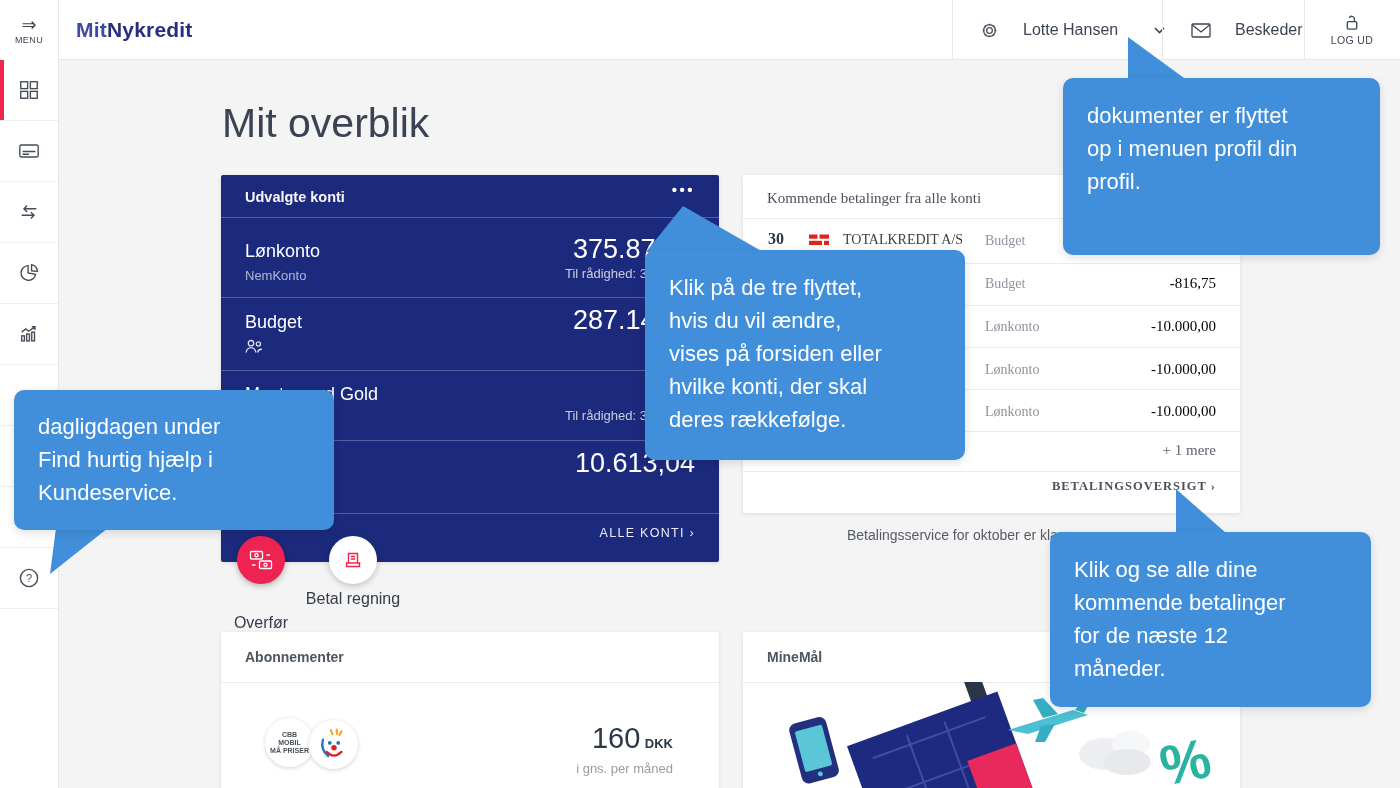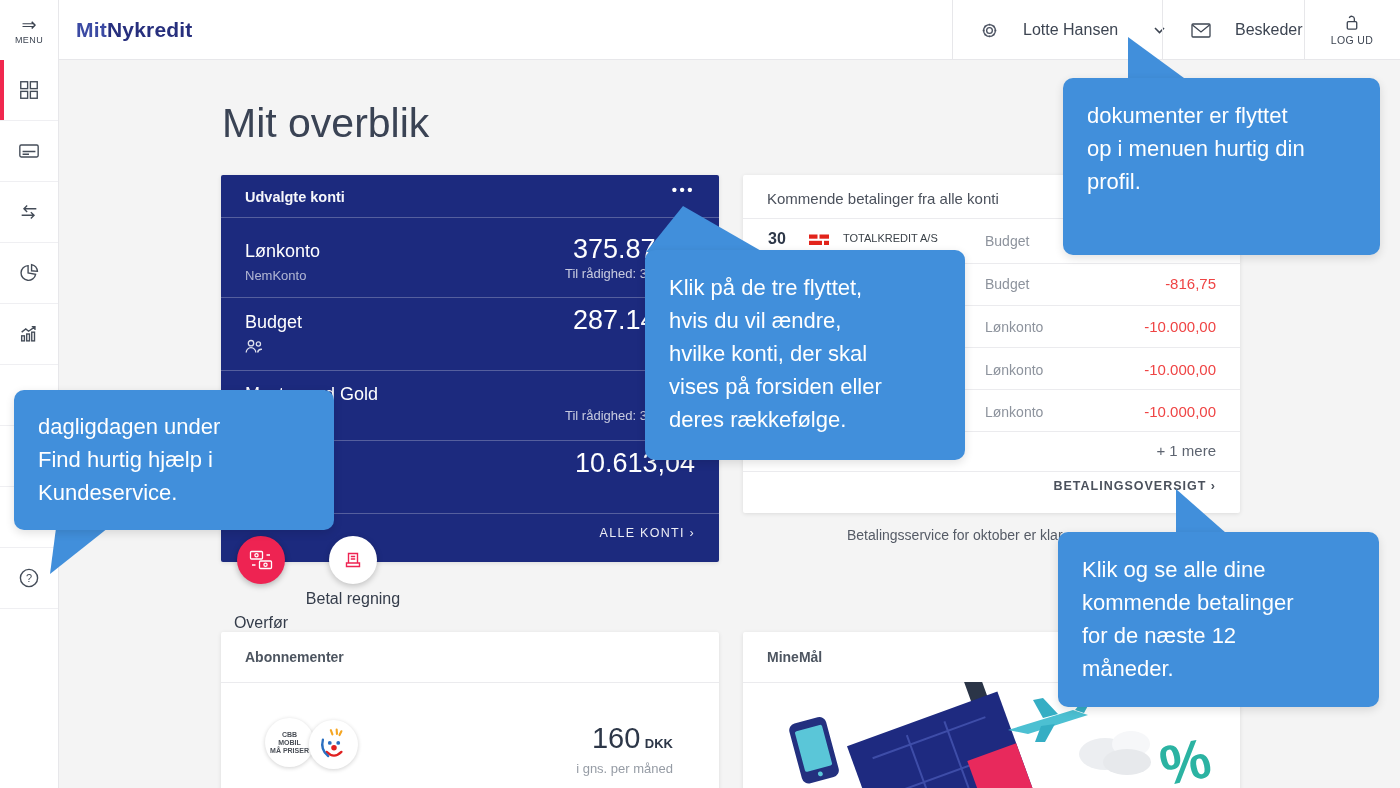--- a/index.html
+++ b/index.html
@@ -52,28 +52,28 @@
 
   
   .action-circle { position:absolute; width:48px; height:48px; border-radius:50%; display:flex; align-items:center; justify-content:center; z-index:3; cursor:pointer; }
   .ac-red { left:237px; top:536px; background:#ee2352; box-shadow:0 2px 6px rgba(0,0,0,.28); }
   .ac-white { left:329px; top:536px; background:#fff; box-shadow:0 2px 6px rgba(0,0,0,.22); }
   .action-label { position:absolute; top:590px; font-size:16px; color:#343c4a; text-align:center; z-index:3; }
   .al-1 { left:211px; width:100px;margin-top:24px; }
   .al-2 { left:283px; width:140px; }
 
   
-  .pay-card { left:743px; top:175px; width:497px; height:338px; }
+  .pay-card { left:743px; top:175px; width:497px; height:338px;font-family:Liberation Serif, serif; }
   .pay-title { position:absolute; left:24px; top:15px; font-size:15px; font-weight:400; color:#4b515c; }
   .pay-div { position:absolute; left:0; right:0; height:1px; background:#ebebee; }
   .pay-date { position:absolute; left:25px; top:55px; font-size:16px; font-weight:700; color:#2d3748; }
   .tk-logo { position:absolute; left:66px; top:58px; }
-  .pay-payee { position:absolute; left:100px; top:57px; font-size:11px; color:#3a4148; }
+  .pay-payee { position:absolute; left:100px; top:57px; font-size:14px; color:#3a4148; }
   .pay-acct { position:absolute; left:242px; font-size:14px; color:#8d939d; }
-  .pay-amt { position:absolute; right:24px; font-size:15px; color:#ef4444; }
+  .pay-amt { position:absolute; right:24px; font-size:15px; color:#000000; }
   .pay-more { position:absolute; right:24px; top:267px; font-size:15px; color:#5d6470; cursor:pointer; }
   .pay-footer { position:absolute; right:24px; top:304px; font-size:12.5px; font-weight:700; letter-spacing:1px; color:#4b515c; cursor:pointer; }
   .footnote { position:absolute; left:847px; top:527px; font-size:14px; color:#555b66; z-index:2; }
 
   
   .subs-card { left:221px; top:632px; width:498px; height:200px; }
   .goals-card { left:743px; top:632px; width:497px; height:200px; overflow:hidden; }
   .bc-title { position:absolute; left:24px; top:17px; font-size:14px; font-weight:700; color:#4d5560; }
   .bc-div { position:absolute; left:0; right:0; top:50px; height:1px; background:#ebebee; }
   .logo-circle { position:absolute; width:49px; height:49px; border-radius:50%; background:#fff; box-shadow:0 1px 4px rgba(0,0,0,.18); display:flex; flex-direction:column; align-items:center; justify-content:center; }
@@ -85,21 +85,21 @@
   .price-cur { font-size:13px; font-weight:700; color:#2d3748; }
   .price-cap { font-size:13px; color:#969ca5; margin-top:6px; }
 
   
   .tip { position:absolute; background:#418fdb; border-radius:10px; color:#fff; font-size:22px; line-height:33px; padding:21px 24px; z-index:50; box-shadow:0 3px 10px rgba(0,0,0,.12); }
   .tip-line { display:block; white-space:nowrap; }
   .tip-pointer { position:absolute; z-index:49; display:block; }
   .tip-1 { left:1063px; top:78px; width:317px; height:177px; }
   .tip-2 { left:645px; top:250px; width:320px; height:210px; }
   .tip-3 { left:14px; top:390px; width:320px; height:140px; padding-top:20px; }
-  .tip-4 { left:1050px; top:532px; width:321px; height:175px;margin-left:8px; }
+  .tip-4 { left:1050px; top:532px; width:321px; height:175px; }
 </style>
 </head>
 <body>
 
 <div class="topbar">
   <div class="logo">
     <span class="logo-mit">Mit</span>
       <span class="logo-ny">Nykredit</span>
   </div>
   <div class="tb-divider" style="left:952px"></div>
@@ -353,32 +353,32 @@
     </g>
     <text x="422" y="104" font-size="56" font-weight="bold" fill="#2bb3a2" transform="rotate(-12 422 104)" font-family="Liberation Sans, sans-serif">%</text>
   </svg>
 </div>
 
 <svg class="tip-pointer" style="left:1128px; top:37px" width="56" height="42">
   <polygon points="0,0 56,41 0,41" fill="#418fdb"></polygon>
 </svg>
 <div class="tip tip-1">
   <span class="tip-line">dokumenter er flyttet</span>
-  <span class="tip-line">op i menuen hurtig din</span>
+  <span class="tip-line">op i menuen profil din</span>
   <span class="tip-line">profil.</span>
 </div>
 
 <svg class="tip-pointer" style="left:646px; top:206px" width="117" height="46">
   <polygon points="37,0 117,46 0,46" fill="#418fdb"></polygon>
 </svg>
 <div class="tip tip-2">
   <span class="tip-line">Klik på de tre flyttet,</span>
   <span class="tip-line">hvis du vil ændre,</span>
+  <span class="tip-line">vises på forsiden eller</span>
   <span class="tip-line">hvilke konti, der skal</span>
-  <span class="tip-line">vises på forsiden eller</span>
   <span class="tip-line">deres rækkefølge.</span>
 </div>
 
 <svg class="tip-pointer" style="left:50px; top:528px" width="58" height="46">
   <polygon points="6,0 58,0 0,46" fill="#418fdb"></polygon>
 </svg>
 <div class="tip tip-3">
   <span class="tip-line">dagligdagen under</span>
   <span class="tip-line">Find hurtig hjælp i</span>
   <span class="tip-line">Kundeservice.</span>

